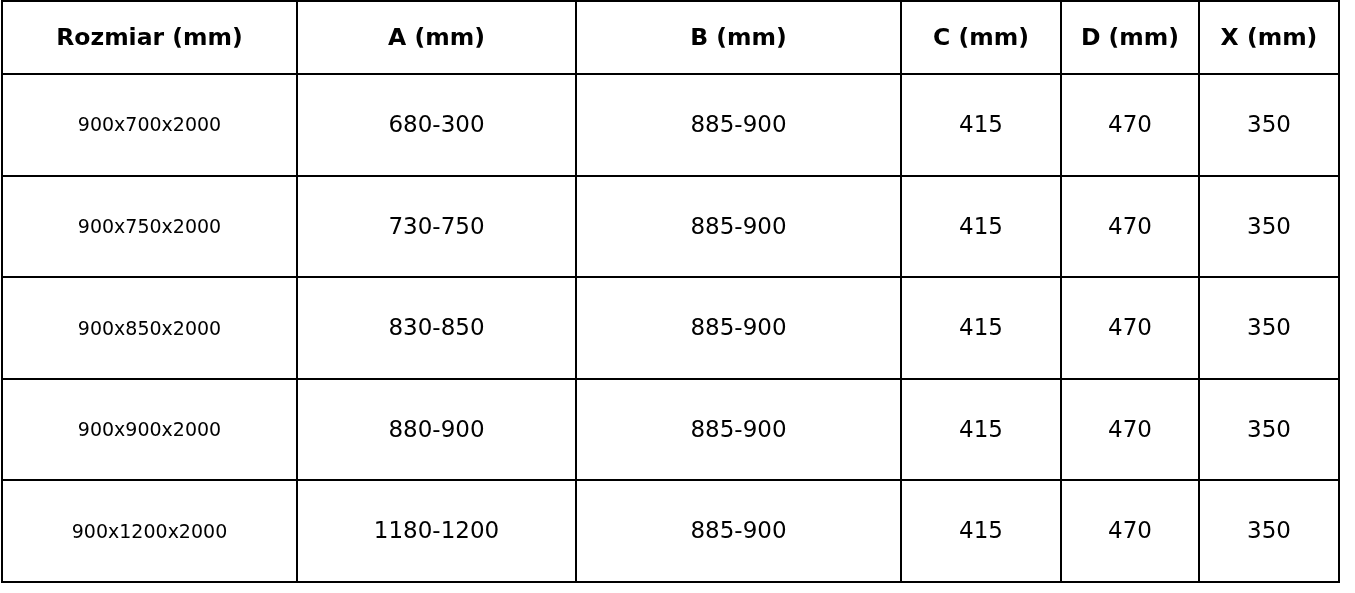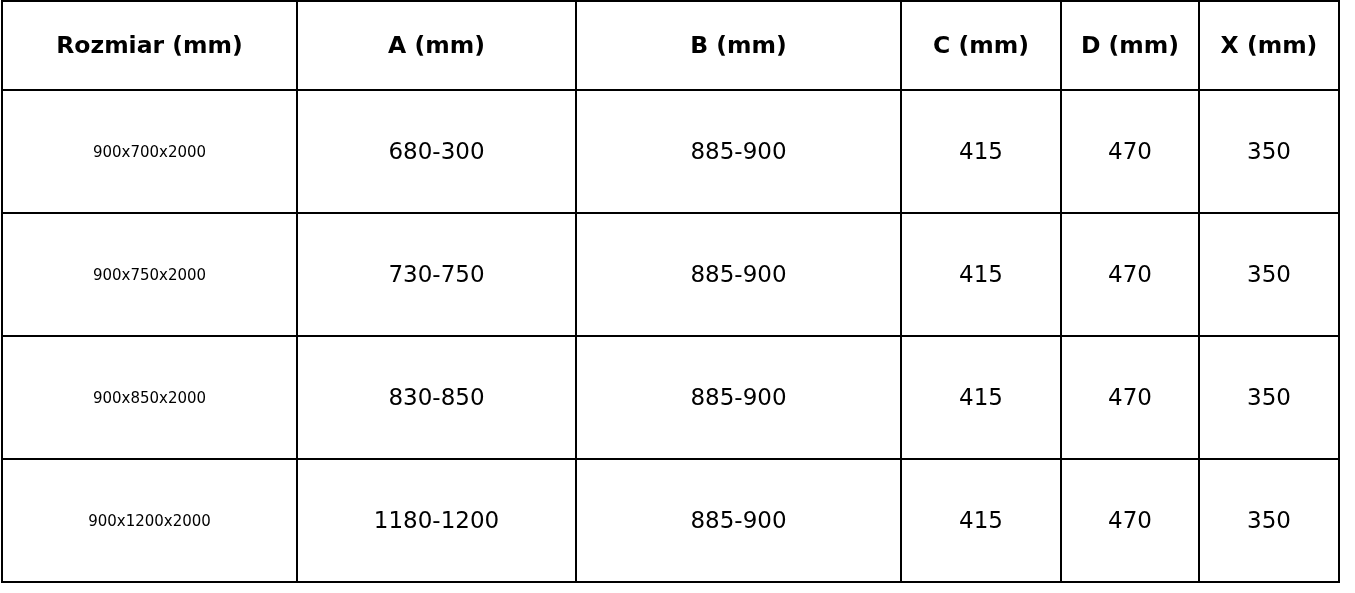--- a/index.html
+++ b/index.html
@@ -31,35 +31,35 @@
   table.size-table col.c2 { width: 325px; }
   table.size-table col.c3 { width: 160px; }
   table.size-table col.c4 { width: 138px; }
   table.size-table col.c5 { width: 140px; }
 
   table.size-table th,
   table.size-table td {
     border: 2px solid #000000;
     text-align: center;
     vertical-align: middle;
-    padding: 8px;
+    padding: 0;
     font-size: 23px;
     line-height: 1.2;
     height: 64px;
   }
   table.size-table th {
     font-weight: bold;
     font-size: 23.5px;
     height: 71px;
   }
   table.size-table td {
     font-weight: normal;
   }
   table.size-table td.col-size {
-    font-size: 15px;
+    font-size: 19px;
   }
 </style>
 </head>
 <body>
 
 <div class="table-wrap">
   <table class="size-table">
     <colgroup>
       <col class="c0">
         <col class="c1">
@@ -97,20 +97,28 @@
       </tr>
       <tr>
         <td class="col-size">900x850x2000</td>
         <td>830-850</td>
         <td>885-900</td>
         <td>415</td>
         <td>470</td>
         <td>350</td>
       </tr>
       <tr>
+        <td class="col-size">900x900x2000</td>
+        <td>880-900</td>
+        <td>885-900</td>
+        <td>415</td>
+        <td>470</td>
+        <td>350</td>
+      </tr>
+      <tr>
         <td class="col-size">900x1200x2000</td>
         <td>1180-1200</td>
         <td>885-900</td>
         <td>415</td>
         <td>470</td>
         <td>350</td>
       </tr>
     </tbody>
   </table>
 </div>

